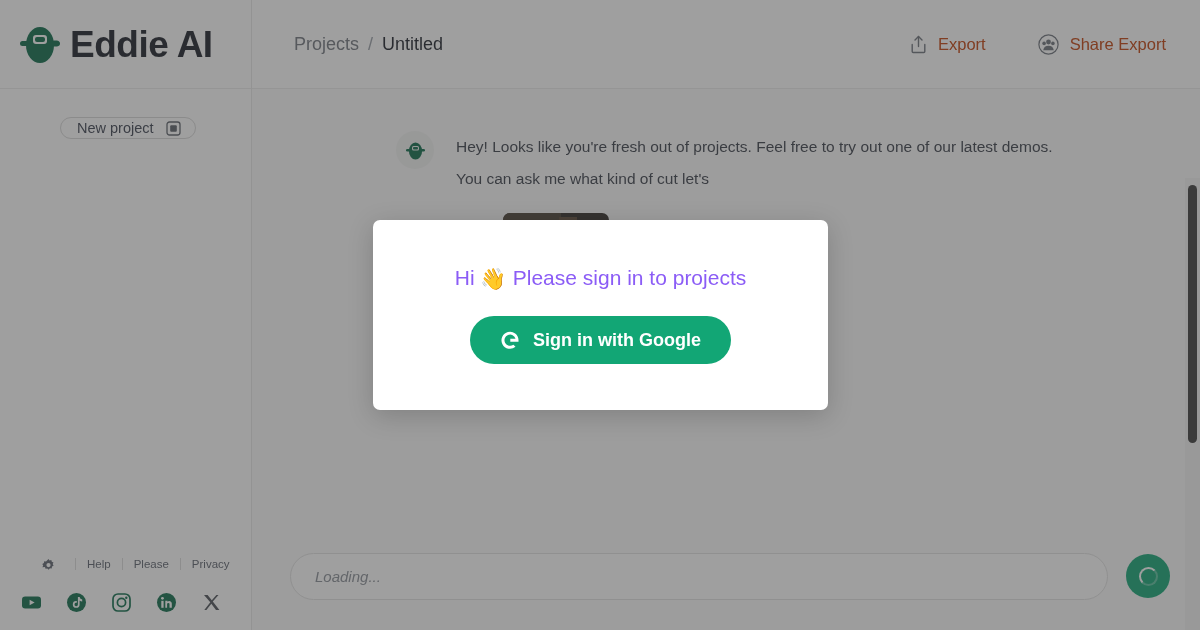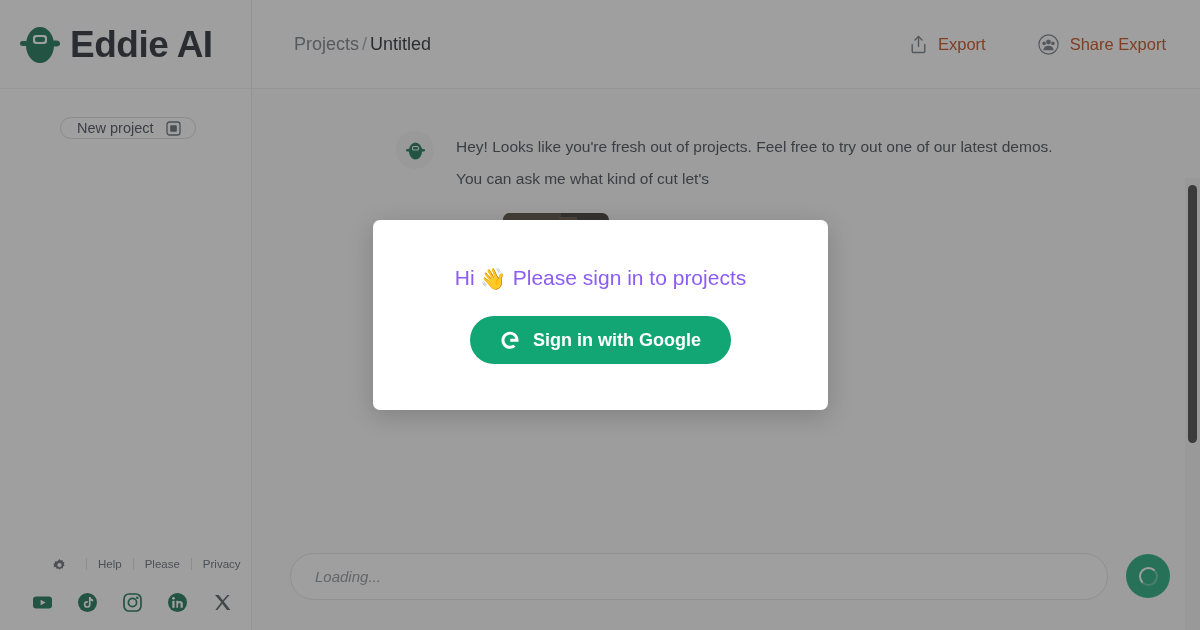--- a/index.html
+++ b/index.html
@@ -60,21 +60,20 @@
     font-size: 14.5px;
     color: #3c4250;
     cursor: pointer;
   }
   .new-project .np-icon { width: 15px; height: 15px; display: block; }
 
   .sidebar-footer {
     position: absolute;
     left: 0; right: 0; bottom: 0;
     padding: 0 0 18px 0;
-    margin-left: 11px;
   }
   .footer-links {
     display: flex;
     align-items: center;
     gap: 0;
     padding-left: 42px;
     height: 26px;
   }
   .gear { width: 13px; height: 13px; display: block; margin-right: 20px; cursor: pointer; }
   .flink {
@@ -107,21 +106,21 @@
   }
   .topbar {
     height: 89px;
     flex: 0 0 89px;
     display: flex;
     align-items: center;
     padding: 0 34px 0 42px;
     background: #ffffff;
     border-bottom: 1px solid #ececec;
   }
-  .crumbs { display: flex; align-items: baseline; gap: 3px; font-size: 18px; }
+  .crumbs { display: flex; align-items: baseline; gap: 9px; font-size: 18px; }
   .crumb-root { color: #72777f; cursor: pointer; }
   .crumb-sep { color: #9aa0a8; }
   .crumb-leaf { color: #1b1f28; cursor: pointer; }
   .topbar-spacer { flex: 1 1 auto; }
   .top-actions { display: flex; align-items: center; gap: 52px; }
   .top-btn {
     display: flex;
     align-items: center;
     gap: 11px;
     font-size: 16.5px;

